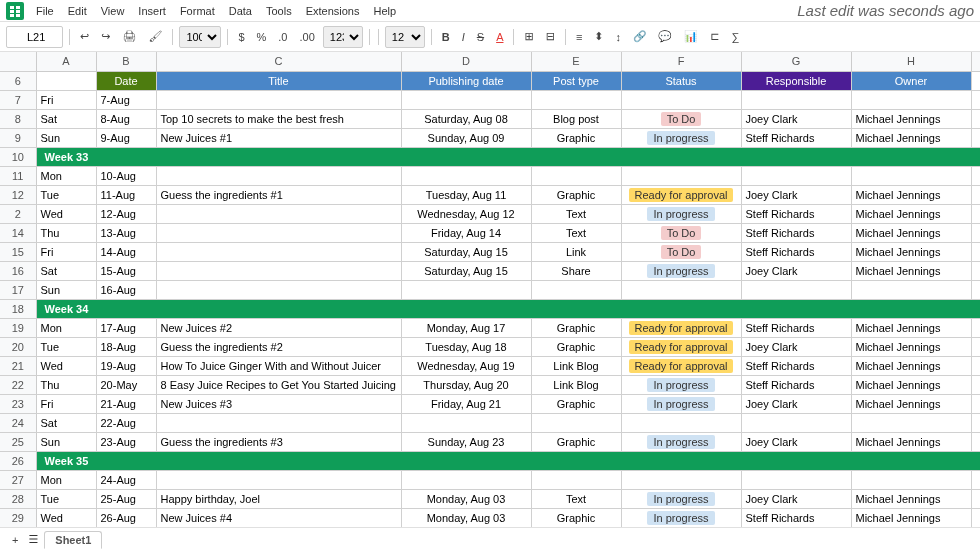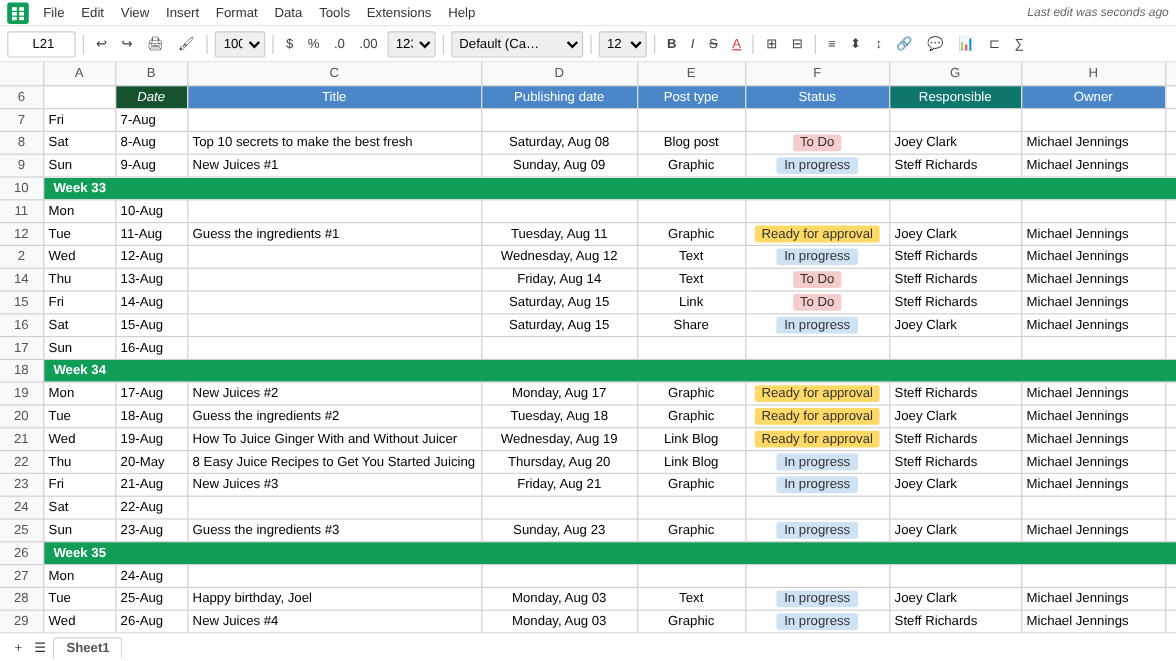--- a/index.html
+++ b/index.html
@@ -5,21 +5,21 @@
     * { margin: 0; padding: 0; box-sizing: border-box; }
     body { font-family: Arial, sans-serif; font-size: 11px; background: #fff; overflow: hidden; width: 980px; height: 551px; }
 
     
     #menubar {
       display: flex; align-items: center; height: 22px; background: #fff;
       border-bottom: 1px solid #e0e0e0; padding: 0 6px; gap: 2px;
     }
     #menubar .app-icon { width: 18px; height: 18px; background: #0f9d58; border-radius: 2px; margin-right: 4px; flex-shrink: 0; }
     .menu-item { padding: 2px 6px; font-size: 11px; color: #333; cursor: pointer; }
-    .last-edit { margin-left: auto; font-size: 10px; color: #666; font-style: italic; }
+    .last-edit { margin-left: auto; font-size: 15px; color: #666; font-style: italic; }
 
     
     #toolbar {
       display: flex; align-items: center; height: 30px; background: #fff;
       border-bottom: 1px solid #e0e0e0; padding: 0 6px; gap: 4px; overflow: hidden;
     }
     .toolbar-btn { padding: 2px 4px; font-size: 11px; color: #444; cursor: pointer; border: none; background: none; }
     .toolbar-sep { width: 1px; height: 16px; background: #ccc; margin: 0 2px; }
     .toolbar-select { font-size: 11px; border: 1px solid #ccc; border-radius: 2px; padding: 1px 2px; height: 22px; }
 
@@ -42,26 +42,26 @@
     .col-f { width: 120px; }
     .col-g { width: 110px; }
     .col-h { width: 120px; }
     .col-i { width: 40px; }
 
     .status-cell { text-align: center; border-radius: 2px; padding: 1px 6px; }
     .status-todo { background: #f4cccc; color: #333; text-align: right; }
     .status-inprogress { background: #cfe2f3; color: #333; }
     .status-approval { background: #ffd966; color: #333; }
 
-    .header-date { background: #14532d; color: #fff; text-align: center; font-style: italic; }
+    .header-date { background: #4d7c0f; color: #fff; text-align: center; }
     .header-title { background: #4a86c8; color: #fff; text-align: center; }
     .header-pub { background: #4a86c8; color: #fff; text-align: center; }
     .header-type { background: #4a86c8; color: #fff; text-align: center; }
     .header-status { background: #4a86c8; color: #fff; text-align: center; }
-    .header-resp { background: #0f766e; color: #fff; text-align: center; }
+    .header-resp { background: #4c1d95; color: #fff; text-align: center; }
     .header-owner { background: #4a86c8; color: #fff; text-align: center; }
 
     td.center { text-align: center; }
 
     
     #bottom-bar {
       height: 24px; background: #fff; border-top: 1px solid #e0e0e0;
       display: flex; align-items: center; padding: 0 8px; font-size: 11px; color: #555;
     }
     .sheet-tab {
@@ -110,23 +110,20 @@
   </select>
   <div class="toolbar-sep"></div>
   <button class="toolbar-btn">$</button>
   <button class="toolbar-btn">%</button>
   <button class="toolbar-btn">.0</button>
   <button class="toolbar-btn">.00</button>
   <select class="toolbar-select" style="width:40px;">
     <option>123</option>
   </select>
   <div class="toolbar-sep"></div>
-  <select class="toolbar-select" style="width:110px;">
-    <option>Default (Ca…</option>
-  </select>
   <div class="toolbar-sep"></div>
   <select class="toolbar-select" style="width:40px;">
     <option>12</option>
   </select>
   <div class="toolbar-sep"></div>
   <button class="toolbar-btn" style="font-weight:bold;">B</button>
   <button class="toolbar-btn" style="font-style:italic;">I</button>
   <button class="toolbar-btn" style="text-decoration:line-through;">S</button>
   <button class="toolbar-btn" style="text-decoration:underline;color:#e53935;">A</button>
   <div class="toolbar-sep"></div>

